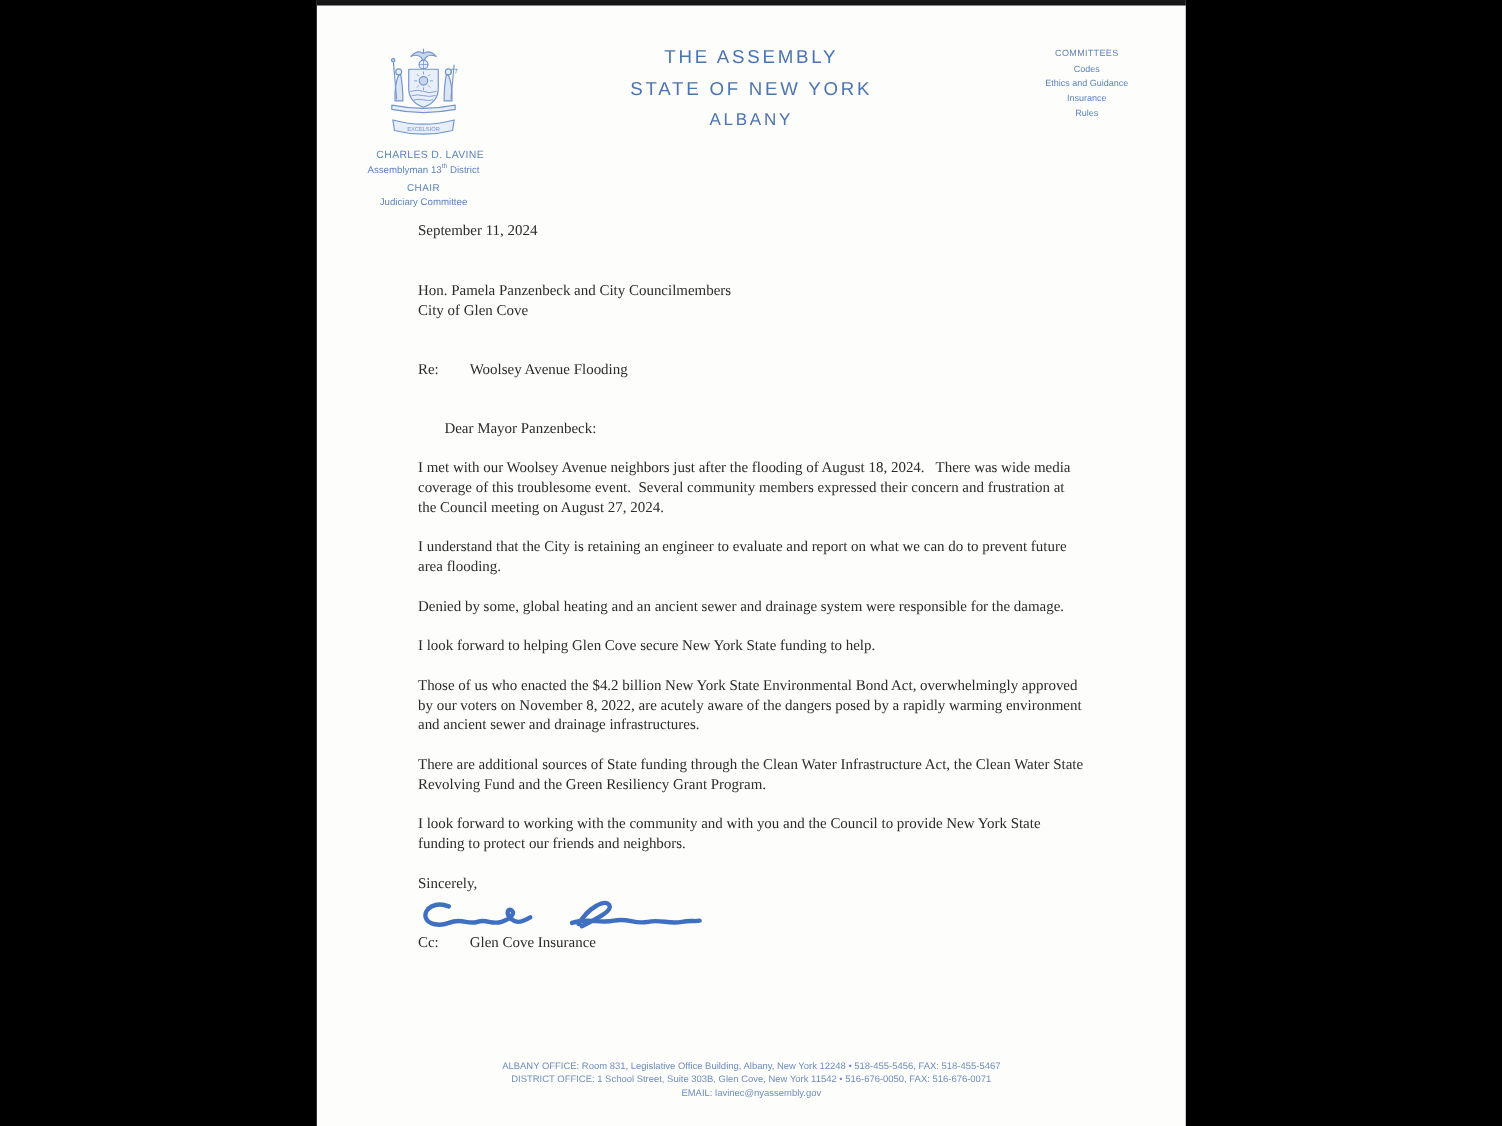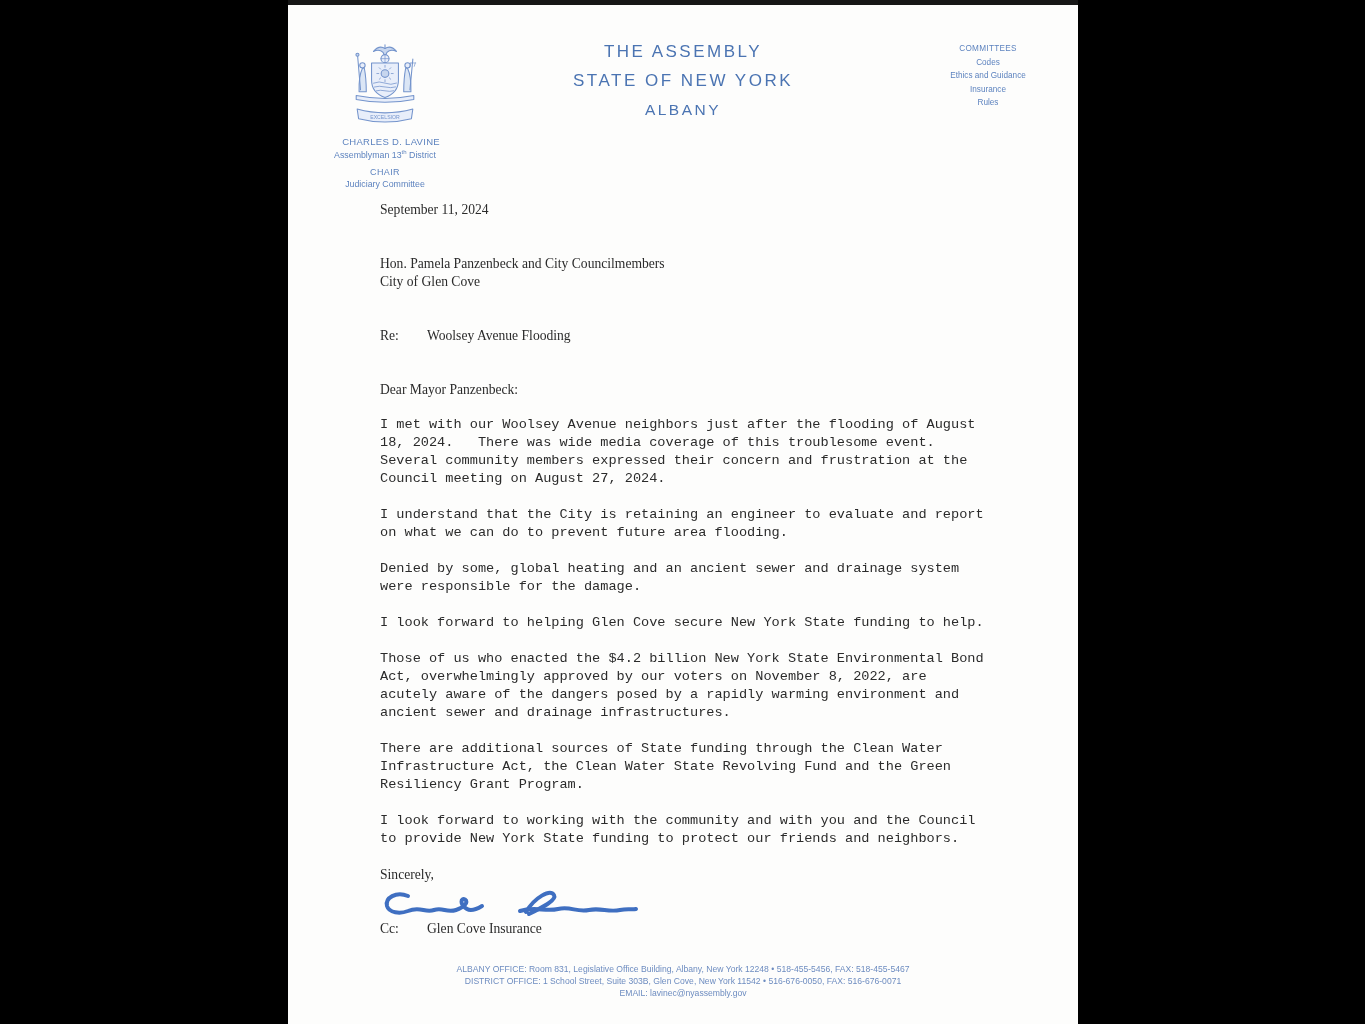--- a/index.html
+++ b/index.html
@@ -41,22 +41,22 @@
 
   
   .letter {
     position: absolute; left: 92px; top: 201px; width: 606px;
     font-size: 13.6px; line-height: 18px; color: #2b2b2b;
   }
   .letter .date { margin-bottom: 36px; }
   .letter .recipient { margin-bottom: 36px; }
   .letter .re-line { margin-bottom: 36px; }
   .letter .re-label { display: inline-block; width: 47px; }
-  .letter .salutation { margin-bottom: 17px; }
-  .letter p.body-para { margin-bottom: 18px; white-space: pre-wrap; font-family: Liberation Mono, monospace; }
+  .letter .salutation { margin-bottom: 17px; margin-left: 24px; }
+  .letter p.body-para { margin-bottom: 18px; white-space: pre-wrap; }
   .letter .closing { margin-bottom: 0; }
   .signature-svg { display: block; width: 262px; height: 35px; margin-top: 1px; }
   .letter .signer { margin-bottom: 18px; }
   .letter .cc-line .cc-label { display: inline-block; width: 47px; }
 
   
   .page-footer {
     position: absolute; left: 0; top: 963px; width: 790px; text-align: center;
     font-family: "Liberation Sans", sans-serif; font-size: 8.6px; line-height: 12px;
     color: #6d8cc0;

